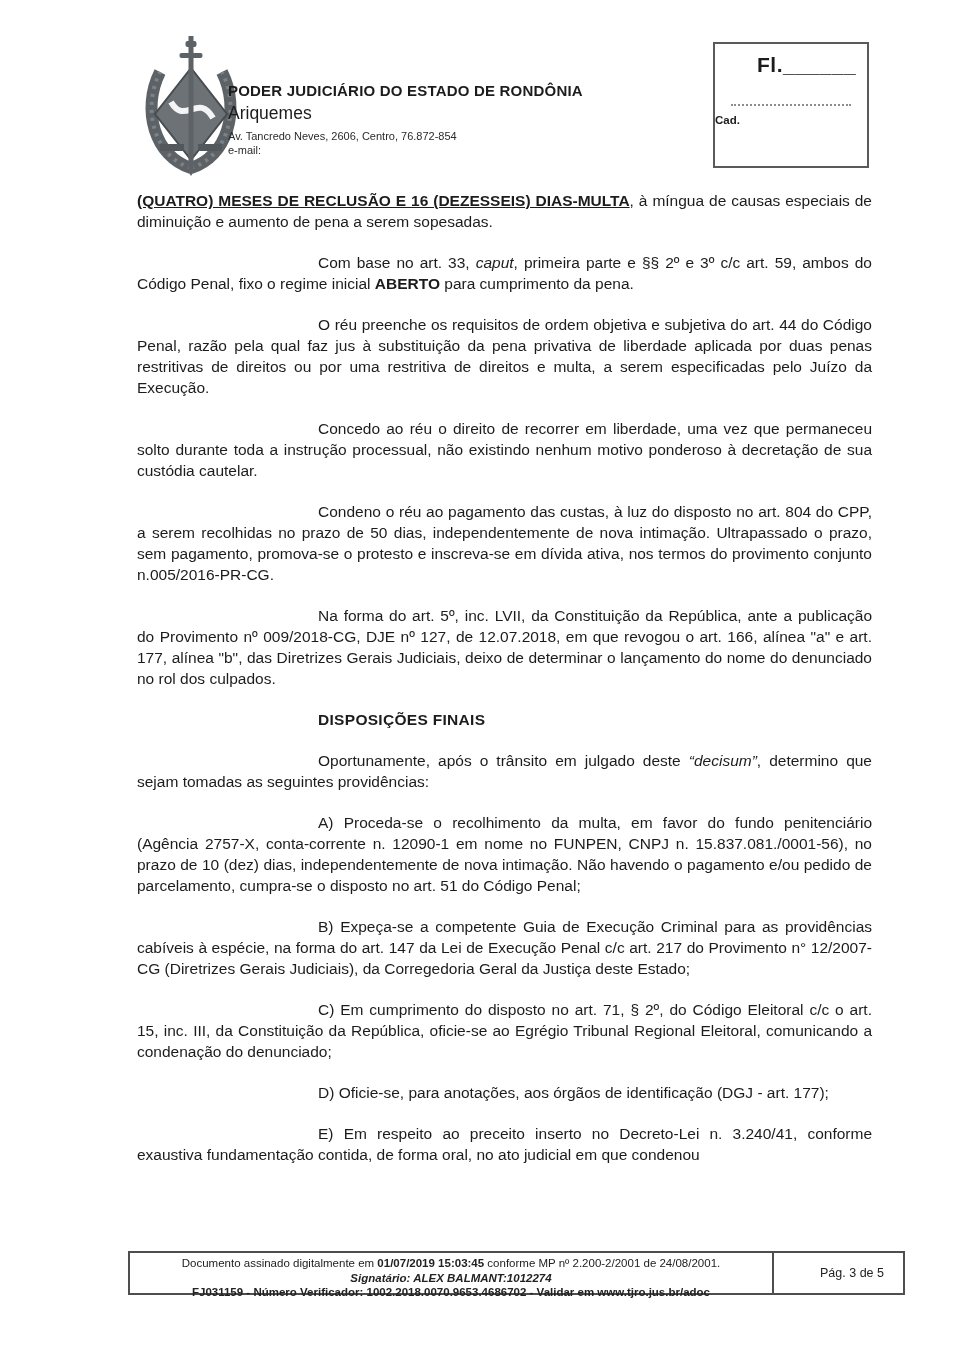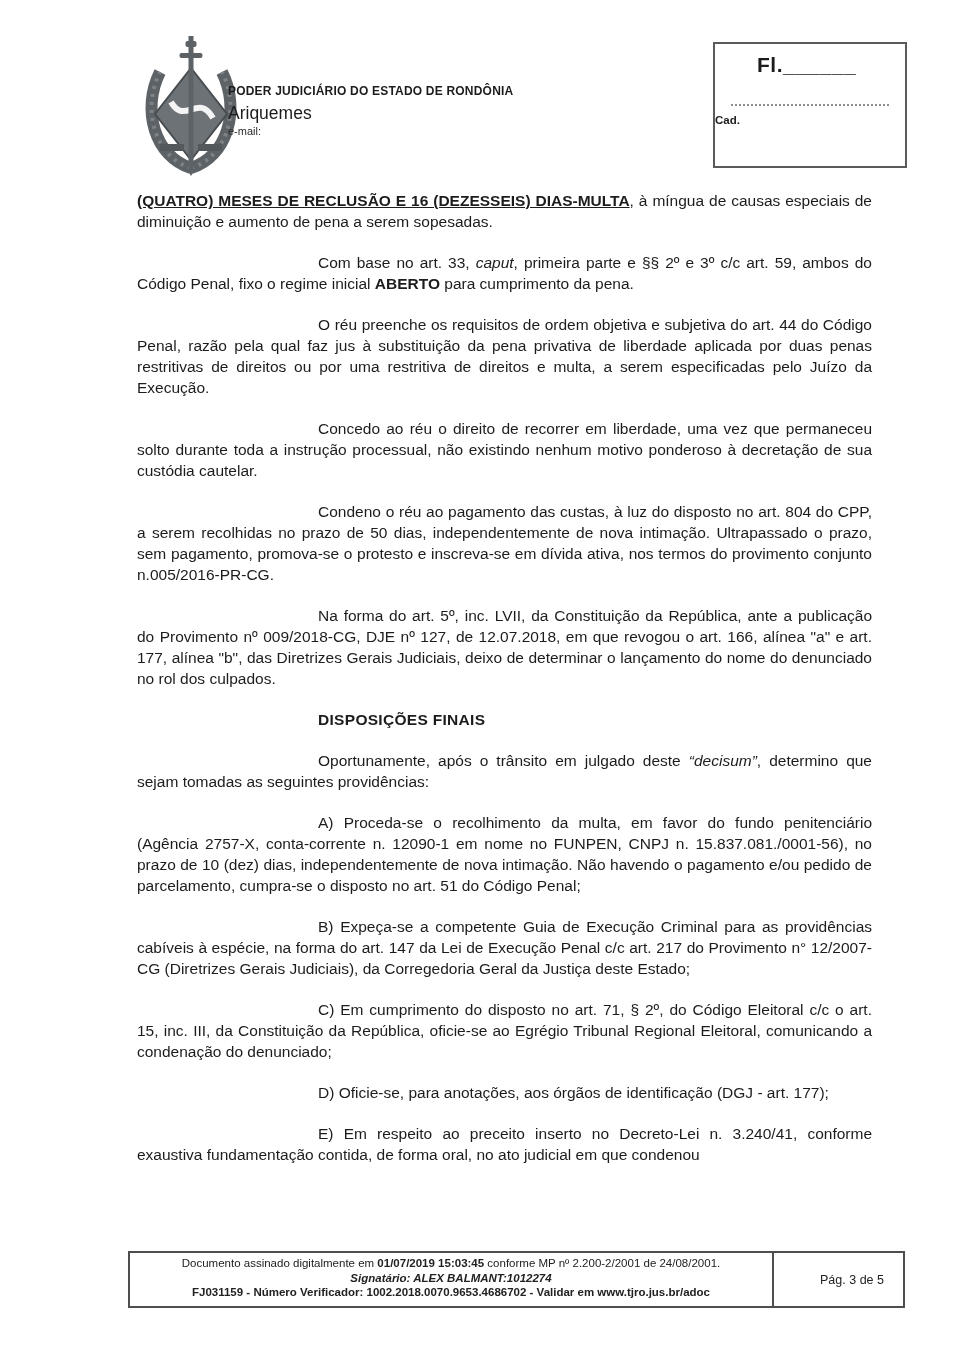--- a/index.html
+++ b/index.html
@@ -4,47 +4,47 @@
 <style>
   html, body { margin:0; padding:0; background:#dedede; }
   .page {
     position:relative; width:960px; height:1356px; background:#ffffff;
     font-family:"Liberation Sans", sans-serif; color:#1c1c1c; overflow:hidden;
     box-shadow:0 0 4px rgba(0,0,0,.25);
   }
   
   .crest { position:absolute; left:138px; top:34px; }
   .header-block { position:absolute; left:228px; top:80px; }
-  .org-title { font-size:12px; font-weight:bold; letter-spacing:.2px; line-height:22px; }
+  .org-title { font-size:15px; font-weight:bold; letter-spacing:.2px; line-height:22px; }
   .org-city  { font-size:17.5px; font-weight:normal; line-height:22px; }
   .org-address { font-size:11px; line-height:14px; margin-top:5px; color:#2a2a2a; }
   .org-email   { font-size:11px; line-height:14px; color:#2a2a2a; }
   .fl-box {
-    position:absolute; left:713px; top:42px; width:194px; height:126px;
+    position:absolute; left:713px; top:42px; width:156px; height:126px;
     border:2px solid #5a5a5a; box-sizing:border-box;
   }
   .fl-label { font-size:21px; font-weight:bold; margin:9px 0 0 42px; letter-spacing:.5px; }
   .cad-line { border-bottom:2px dotted #8d8d8d; margin:27px 16px 0 16px; height:0; }
   .cad-label { text-align:left; font-weight:bold; font-size:11.5px; margin-top:8px; }
   
   .content { position:absolute; left:137px; top:190px; width:735px; }
   .content p {
     margin:0 0 20px 0; font-size:15.5px; line-height:21px; text-align:justify;
   }
   .ind { text-indent:181px; }
   .bu { font-weight:bold; text-decoration:underline; }
   .b  { font-weight:bold; }
   .i  { font-style:italic; }
   .section-heading {
     font-size:15.5px; font-weight:bold; line-height:21px;
     margin:0 0 20px 181px; letter-spacing:.3px;
   }
   
   .footer {
-    position:absolute; left:128px; top:1251px; width:777px; height:57px;
+    position:absolute; left:128px; top:1251px; width:777px; height:44px;
     border:2px solid #4e4e4e; box-sizing:border-box; display:flex;
   }
   .footer-left {
     flex:1; border-right:2px solid #4e4e4e; text-align:center;
     font-size:11.5px; line-height:14.5px; padding-top:3px; color:#222;
   }
   .footer-right {
     width:102px; display:flex; align-items:center; justify-content:center;
     font-size:12.5px; color:#222;padding-left:27px;
   }
@@ -70,20 +70,21 @@
         <rect x="50.5" y="2" width="5" height="133"></rect>
         <rect x="47.5" y="7" width="11" height="6" rx="2"></rect>
         <rect x="41.5" y="19" width="23" height="5" rx="2"></rect>
         <polygon points="53,142 48.5,135 57.5,135"></polygon>
       </g>
     </svg>
 
     <div class="header-block">
       <div class="org-title">PODER JUDICIÁRIO DO ESTADO DE RONDÔNIA</div>
       <div class="org-city">Ariquemes</div>
+      <div class="org-address">Av. Tancredo Neves, 2606, Centro, 76.872-854</div>
       <div class="org-email">e-mail:</div>
     </div>
 
     <div class="fl-box">
       <div class="fl-label">Fl.______</div>
       <div class="cad-line"></div>
       <div class="cad-label">Cad.</div>
     </div>
   </div>
 

